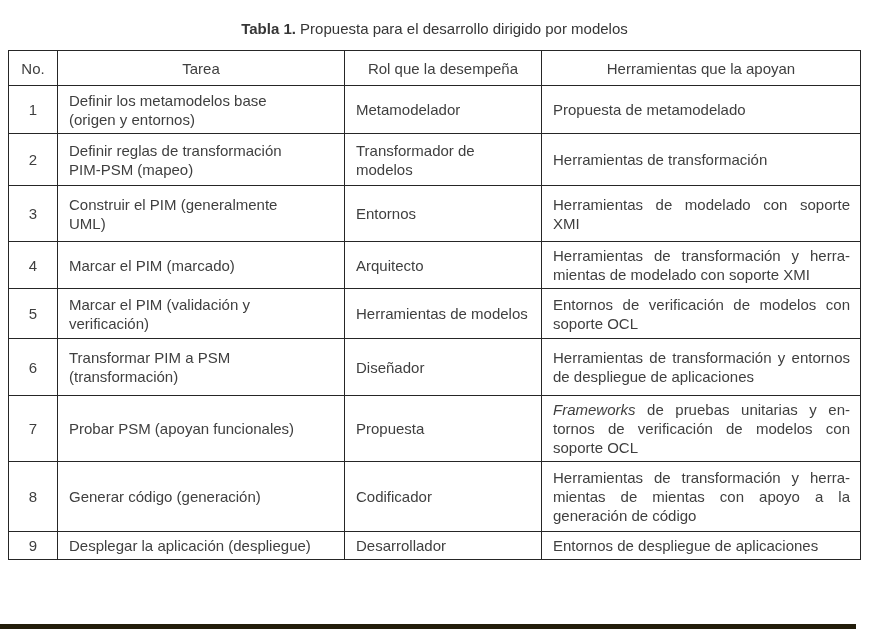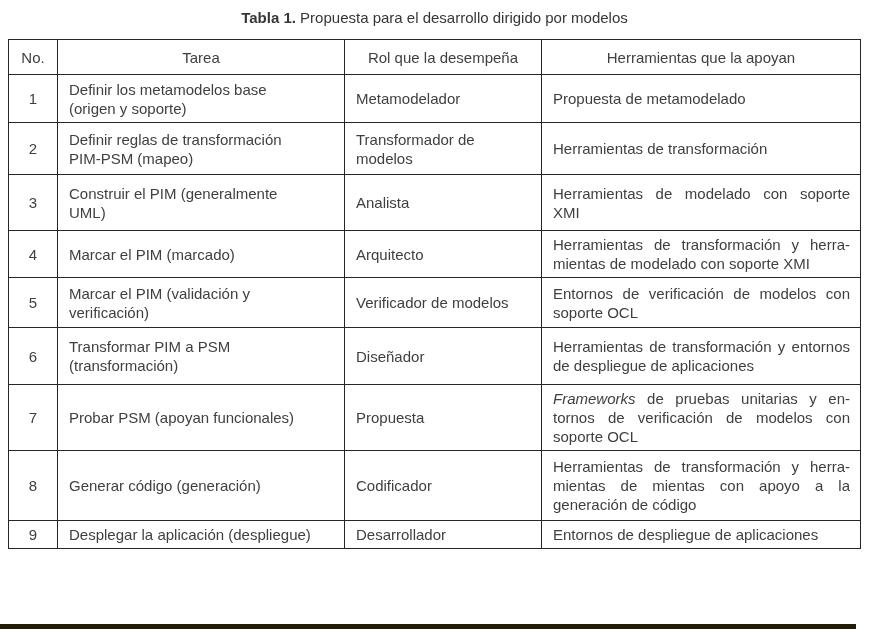--- a/index.html
+++ b/index.html
@@ -9,21 +9,21 @@
   }
   body {
     width: 869px;
     height: 632px;
     font-family: "Liberation Sans", sans-serif;
     color: #3f3f3f;
     position: relative;
     overflow: hidden;
   }
   .caption {
-    padding-top: 9px;
+    padding-top: 20px;
     text-align: center;
     font-size: 15px;
     color: #363636;
     line-height: 18px;
   }
   .caption .cap-label { font-weight: bold; }
   table.main {
     border-collapse: collapse;
     table-layout: fixed;
     margin: 12px 0 0 8px;
@@ -83,21 +83,21 @@
       <tr style="height:35px">
     <th>No.</th>
     <th>Tarea</th>
     <th>Rol que la desempeña</th>
     <th>Herramientas que la apoyan</th>
   </tr>
   <tr style="height:48px">
     <td class="col-no">1</td>
     <td class="col-task">
           <div class="line">Definir los metamodelos base</div>
-          <div class="line">(origen y soporte)</div>
+          <div class="line">(origen y entornos)</div>
         </td>
     <td class="col-role">
           <div class="line">Metamodelador</div>
         </td>
     <td class="col-tools">
           <div class="line">Propuesta de metamodelado</div>
         </td>
   </tr>
   <tr style="height:52px">
     <td class="col-no">2</td>
@@ -113,21 +113,21 @@
           <div class="line">Herramientas de transformación</div>
         </td>
   </tr>
   <tr style="height:56px">
     <td class="col-no">3</td>
     <td class="col-task">
           <div class="line">Construir el PIM (generalmente</div>
           <div class="line">UML)</div>
         </td>
     <td class="col-role">
-          <div class="line">Analista</div>
+          <div class="line">Entornos</div>
         </td>
     <td class="col-tools">
           <div class="line">Herramientas de modelado con soporte</div>
           <div class="line">XMI</div>
         </td>
   </tr>
   <tr style="height:46px">
     <td class="col-no">4</td>
     <td class="col-task">
           <div class="line">Marcar el PIM (marcado)</div>
@@ -140,21 +140,21 @@
           <div class="line">mientas de modelado con soporte XMI</div>
         </td>
   </tr>
   <tr style="height:50px">
     <td class="col-no">5</td>
     <td class="col-task">
           <div class="line">Marcar el PIM (validación y</div>
           <div class="line">verificación)</div>
         </td>
     <td class="col-role">
-          <div class="line">Verificador de modelos</div>
+          <div class="line">Herramientas de modelos</div>
         </td>
     <td class="col-tools">
           <div class="line">Entornos de verificación de modelos con</div>
           <div class="line">soporte OCL</div>
         </td>
   </tr>
   <tr style="height:57px">
     <td class="col-no">6</td>
     <td class="col-task">
           <div class="line">Transformar PIM a PSM</div>

